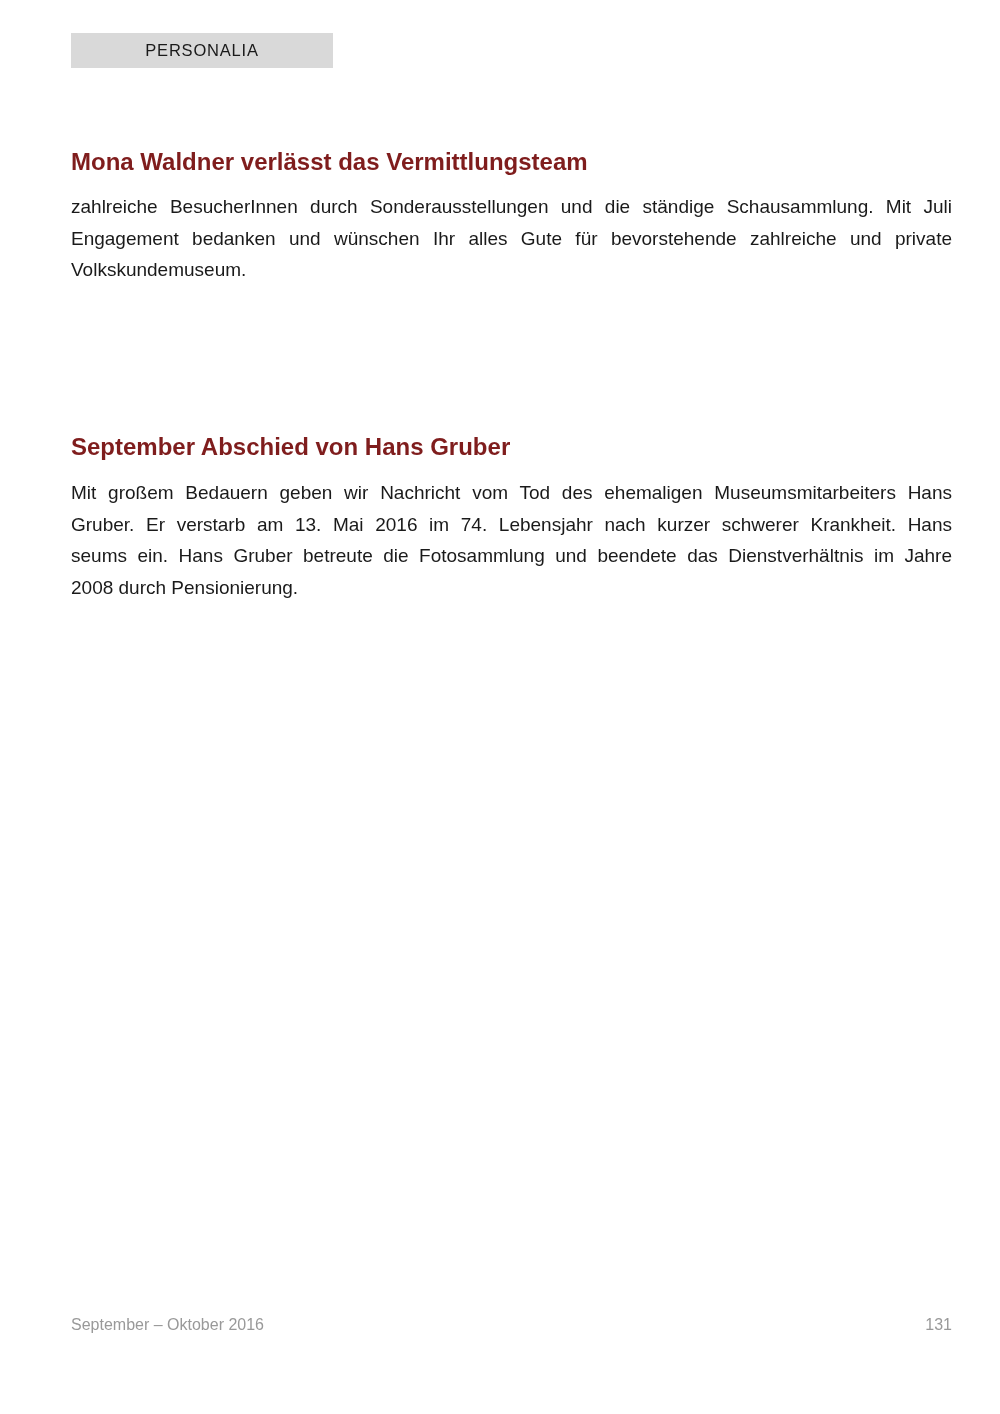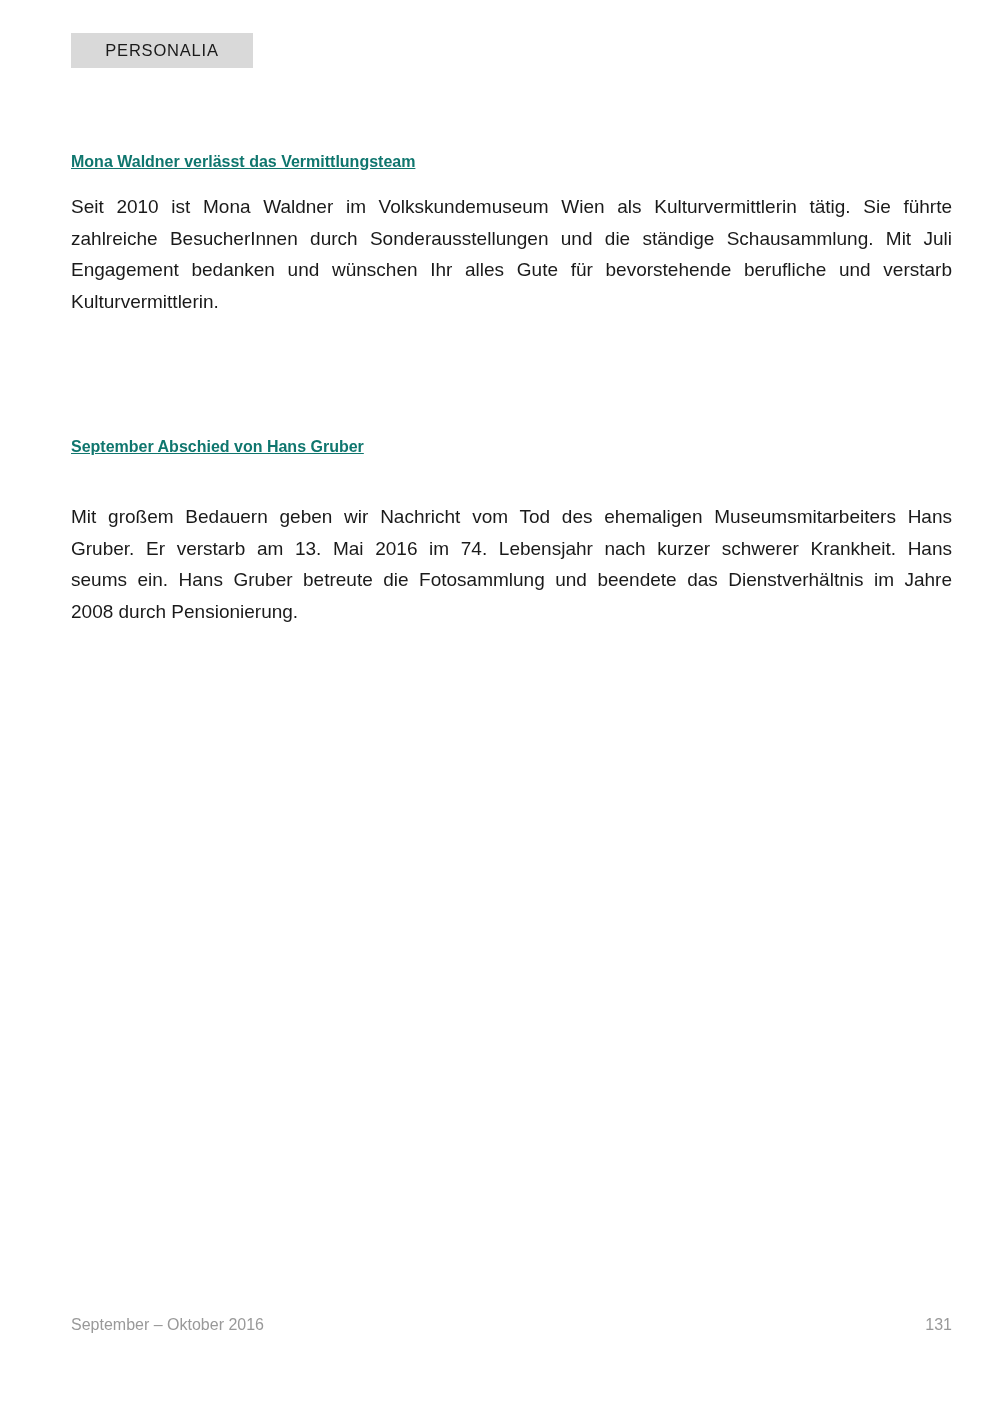--- a/index.html
+++ b/index.html
@@ -16,56 +16,55 @@
     background: #ffffff;
     font-family: "Liberation Sans", sans-serif;
     color: #1a1a1a;
     overflow: hidden;
   }
 
   .tag-box {
     position: absolute;
     left: 71px;
     top: 33px;
-    width: 182px;
+    width: 262px;
     height: 35px;
     background: #d9d9d9;
     display: flex;
     align-items: center;
     justify-content: center;
   }
 
   .tag-label {
     font-size: 16.5px;
     letter-spacing: 0.8px;
     color: #1a1a1a;
   }
 
   .section-heading {
-    font-size: 16px;
+    font-size: 24px;
     font-weight: bold;
-    color: #0f766e;
+    color: #7f1d1d;
     line-height: 24px;
-    text-decoration: underline;
   }
 
   .heading-1 { position: absolute; left: 71px; top: 150px; width: 881px; }
   .heading-2 { position: absolute; left: 71px; top: 435px; width: 881px; }
 
   .paragraph {
     position: absolute;
     left: 71px;
     width: 881px;
     font-size: 19px;
     line-height: 31.5px;
     color: #1a1a1a;
   }
 
   .paragraph-1 { top: 191px; }
-  .paragraph-2 { top: 477px; margin-top: 24px; }
+  .paragraph-2 { top: 477px; }
 
   .jline {
     text-align: justify;
     text-align-last: justify;
     white-space: nowrap;
   }
 
   .jline.last {
     text-align: left;
     text-align-last: left;
@@ -88,24 +87,23 @@
 
 <div class="page">
 
   <div class="tag-box">
     <span class="tag-label">PERSONALIA</span>
   </div>
 
   <h2 class="section-heading heading-1">Mona Waldner verlässt das Vermittlungsteam</h2>
 
   <div class="paragraph paragraph-1">
-      <div class="jline">Seit 2010 ist Mona Waldner im Volkskundemuseum Wien als Kulturvermittlerin tätig. Sie führte</div>
       <div class="jline">zahlreiche BesucherInnen durch Sonderausstellungen und die ständige Schausammlung. Mit Juli</div>
-      <div class="jline">Engagement bedanken und wünschen Ihr alles Gute für bevorstehende berufliche und verstarb</div>
-      <div class="jline last">Kulturvermittlerin.</div>
+      <div class="jline">Engagement bedanken und wünschen Ihr alles Gute für bevorstehende zahlreiche und private</div>
+      <div class="jline last">Volkskundemuseum.</div>
     </div>
 
   <h2 class="section-heading heading-2">September Abschied von Hans Gruber</h2>
 
   <div class="paragraph paragraph-2">
       <div class="jline">Mit großem Bedauern geben wir Nachricht vom Tod des ehemaligen Museumsmitarbeiters Hans</div>
       <div class="jline">Gruber. Er verstarb am 13. Mai 2016 im 74. Lebensjahr nach kurzer schwerer Krankheit. Hans</div>
       <div class="jline">seums ein. Hans Gruber betreute die Fotosammlung und beendete das Dienstverhältnis im Jahre</div>
       <div class="jline last">2008 durch Pensionierung.</div>
     </div>

